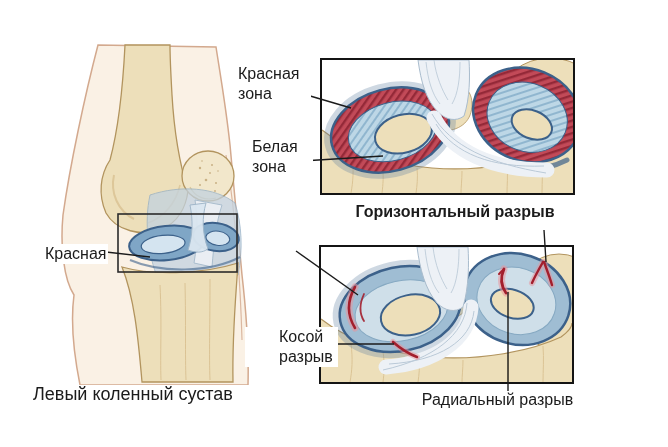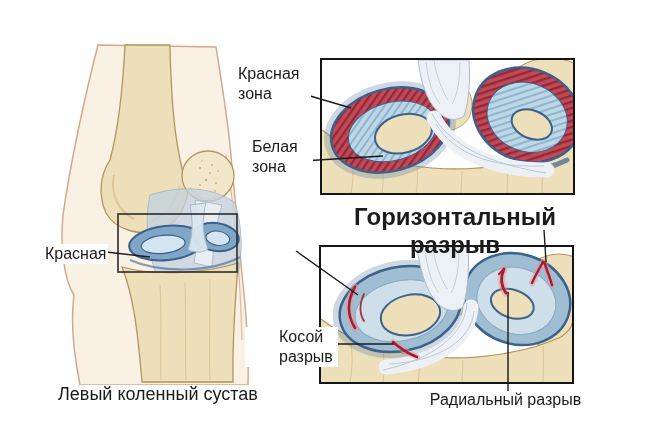--- a/index.html
+++ b/index.html
@@ -13,23 +13,23 @@
     position:absolute;box-sizing:border-box;
     border:2px solid var(--panel_border,#141414);
     background:#fff;overflow:hidden;
   }
   .panel svg{display:block;width:100%;height:100%;}
   .lbl{
     position:absolute;font-size:16px;line-height:1.25;
     color:var(--text,#1b1b1b);background:#fff;padding:0 1px;
   }
   .cap{position:absolute;color:var(--text,#1b1b1b);}
-  .cap-main{font-size:24px;font-weight:bold;text-align:center;}
-  .cap-left{font-size:18px;margin-left:25px;}
-  .cap-radial{font-size:16px;text-align:center;margin-left:8px;}
+  .cap-main{font-size:16px;font-weight:bold;text-align:center;}
+  .cap-left{font-size:18px;}
+  .cap-radial{font-size:16px;text-align:center;}
   .overlay{position:absolute;left:0;top:0;z-index:8;pointer-events:none;}
   .figure-svg{position:absolute;z-index:1;}
   
   .f-skin{fill:var(--skin);} .f-bone{fill:var(--bone);} .f-lig{fill:var(--ligament);}
   .f-menM{fill:var(--meniscus_mid);} .f-menL{fill:var(--meniscus_light);}
   .f-cap{fill:#c2d2e0;} .f-hole{fill:#d4e4f0;}
   .nf{fill:none;}
   .st-skin{stroke:var(--skin_outline);} .st-out{stroke:var(--bone_outline);}
   .st-shade{stroke:var(--bone_shade);} .st-dark{stroke:var(--meniscus_dark);}
   .st-lig{stroke:var(--ligament_shade);} .st-tear{stroke:var(--tear_red);}

